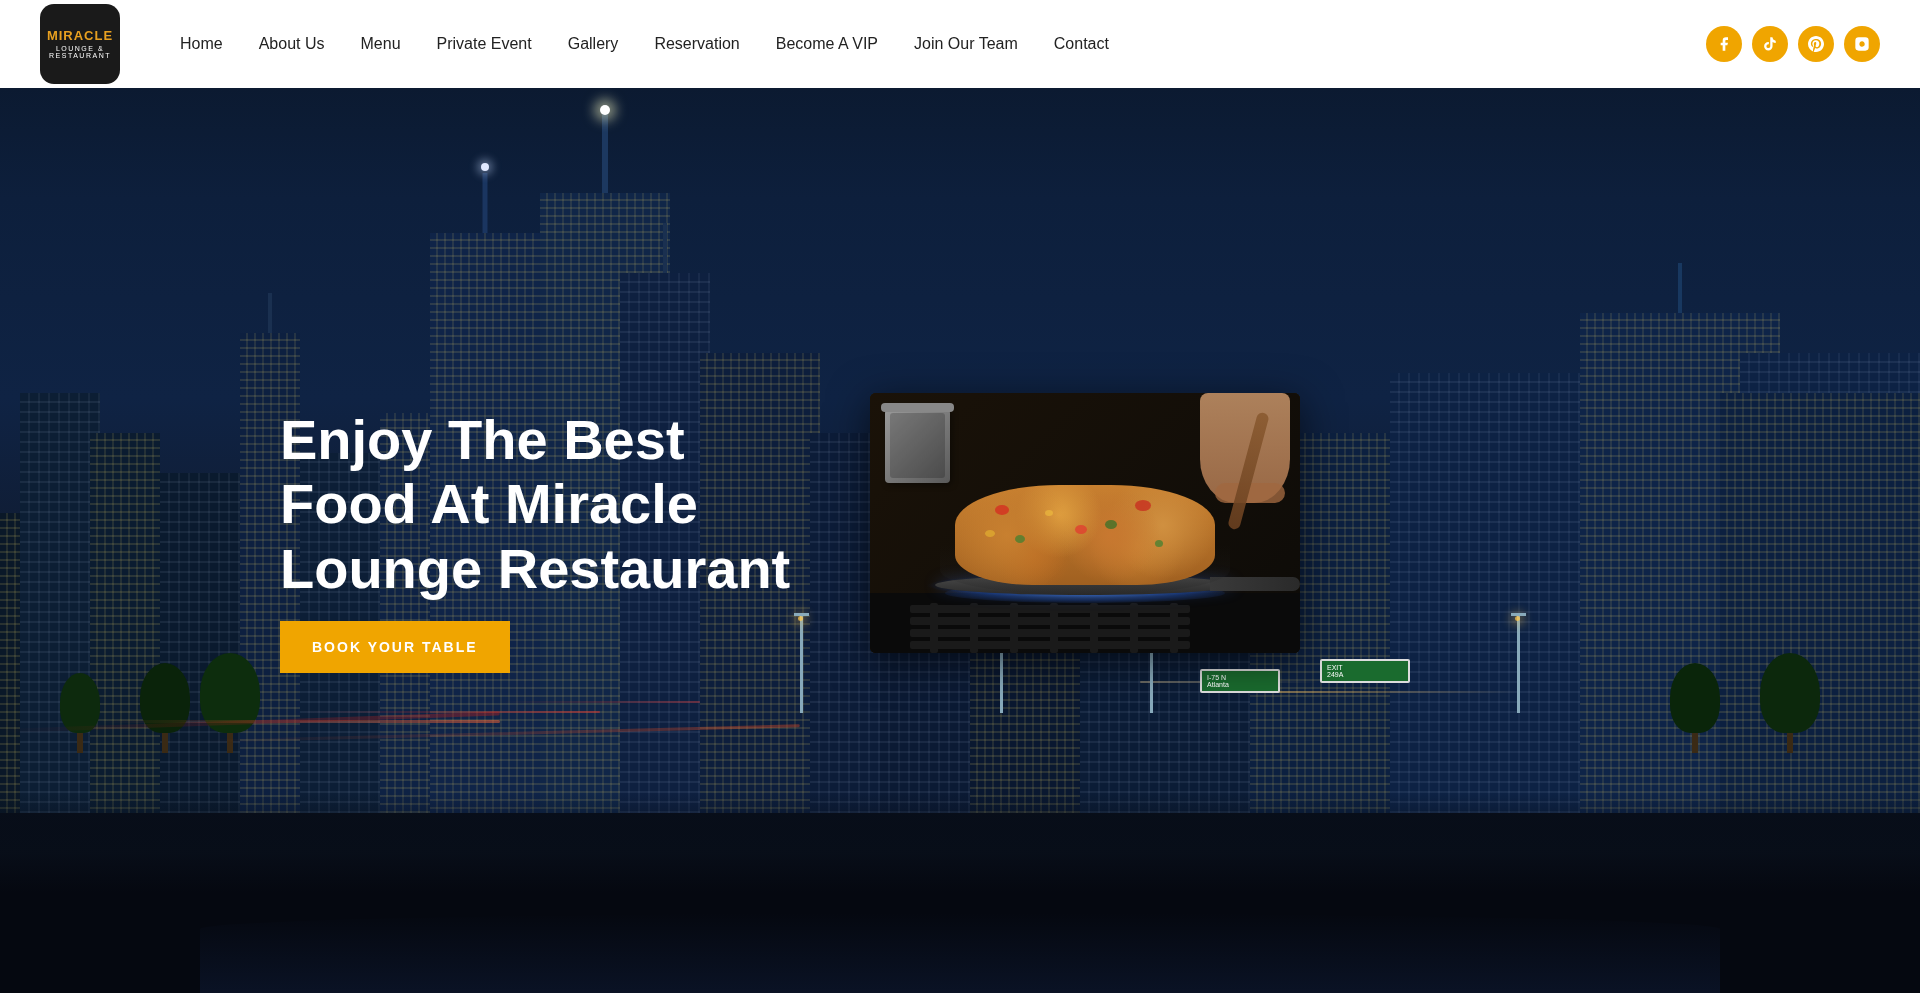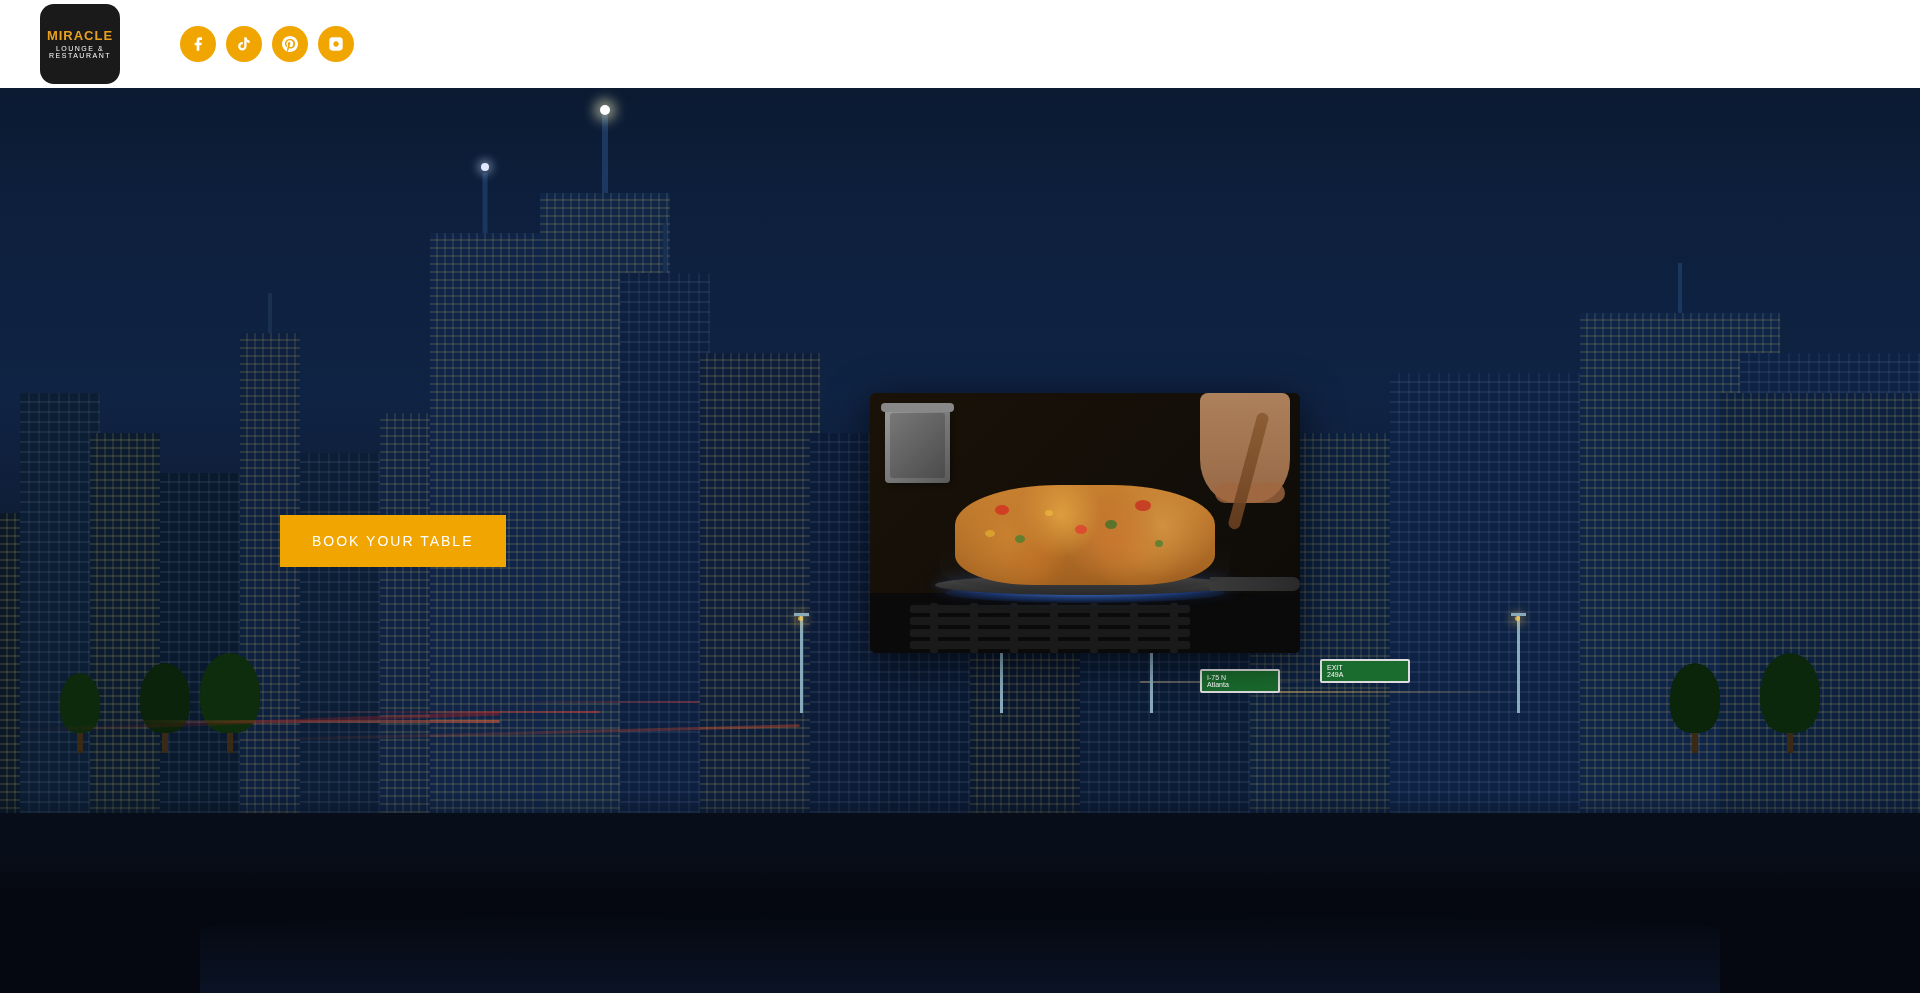--- a/index.html
+++ b/index.html
@@ -250,21 +250,21 @@
       font-weight: 300;
       color: rgba(255,255,255,0.85);
       margin-bottom: 36px;
     }
 
     .cta-button {
       display: inline-block;
       background: #f0a500;
       color: #fff;
       font-size: 14px;
-      font-weight: 400;
+      font-weight: 700;
       letter-spacing: 2px;
       padding: 18px 32px;
       border: none;
       cursor: pointer;
       text-transform: uppercase;
     }
 
     
     .food-image {
       position: absolute;
@@ -311,20 +311,31 @@
 <body>
 
 <header>
   <div class="logo-wrap">
     <div>
       <div class="logo-text">MIRACLE</div>
       <div class="logo-sub">LOUNGE &amp; RESTAURANT</div>
     </div>
   </div>
 
+  <nav>
+    <a>Home</a>
+    <a>About Us</a>
+    <a>Menu</a>
+    <a>Private Event</a>
+    <a>Gallery</a>
+    <a>Reservation</a>
+    <a>Become A VIP</a>
+    <a>Join Our Team</a>
+    <a>Contact</a>
+  </nav>
 
   <div class="social-icons">
     <div class="social-icon">
       <svg width="16" height="16" viewBox="0 0 24 24" fill="white">
           <path d="M18 2h-3a5 5 0 0 0-5 5v3H7v4h3v8h4v-8h3l1-4h-4V7a1 1 0 0 1 1-1h3z"></path>
         </svg>
     </div>
     <div class="social-icon">
       <svg width="16" height="16" viewBox="0 0 24 24" fill="white">
           <path d="M19.59 6.69a4.83 4.83 0 0 1-3.77-4.25V2h-3.45v13.67a2.89 2.89 0 0 1-2.88 2.5 2.89 2.89 0 0 1-2.89-2.89 2.89 2.89 0 0 1 2.89-2.89c.28 0 .54.04.79.1V9.01a6.33 6.33 0 0 0-.79-.05 6.34 6.34 0 0 0-6.34 6.34 6.34 6.34 0 0 0 6.34 6.34 6.34 6.34 0 0 0 6.33-6.34V9.05a8.16 8.16 0 0 0 4.77 1.52V7.12a4.85 4.85 0 0 1-1-.43z"></path>
@@ -470,20 +481,21 @@
     <div class="road-sign" style="left:1200px; bottom:120px; width:80px; font-size:7px; background:#1a6b2e; padding:3px 5px;">I-75 N<br>Atlanta</div>
     <div class="road-sign" style="left:1320px; bottom:130px; width:90px; font-size:7px; background:#1a6b2e; padding:3px 5px;">EXIT<br>249A</div>
   </div>
 
   <div style="position:absolute;bottom:0;left:0;right:0;height:200px;background:linear-gradient(to top,#050810 50%,rgba(8,14,25,0.8) 70%,transparent);"></div>
 
   <div style="position:absolute;bottom:0;left:200px;right:200px;height:80px;background:linear-gradient(to top,rgba(30,60,120,0.2),transparent);border-radius:50% 50% 0 0 / 20% 20% 0 0;"></div>
 
   <div class="hero-content">
     <div class="hero-text">
+      <h1 class="hero-title">Enjoy The Best Food At Miracle Lounge Restaurant</h1>
       <button class="cta-button">BOOK YOUR TABLE</button>
     </div>
   </div>
 
   <div class="food-image">
     <div class="food-image-inner">
 
       <div style="position:absolute;inset:0;background:linear-gradient(135deg,#1a1208 0%,#0d0b08 100%);"></div>
 
       <div style="position:absolute;bottom:0;left:0;right:0;height:60px;background:#0a0a0a;">

